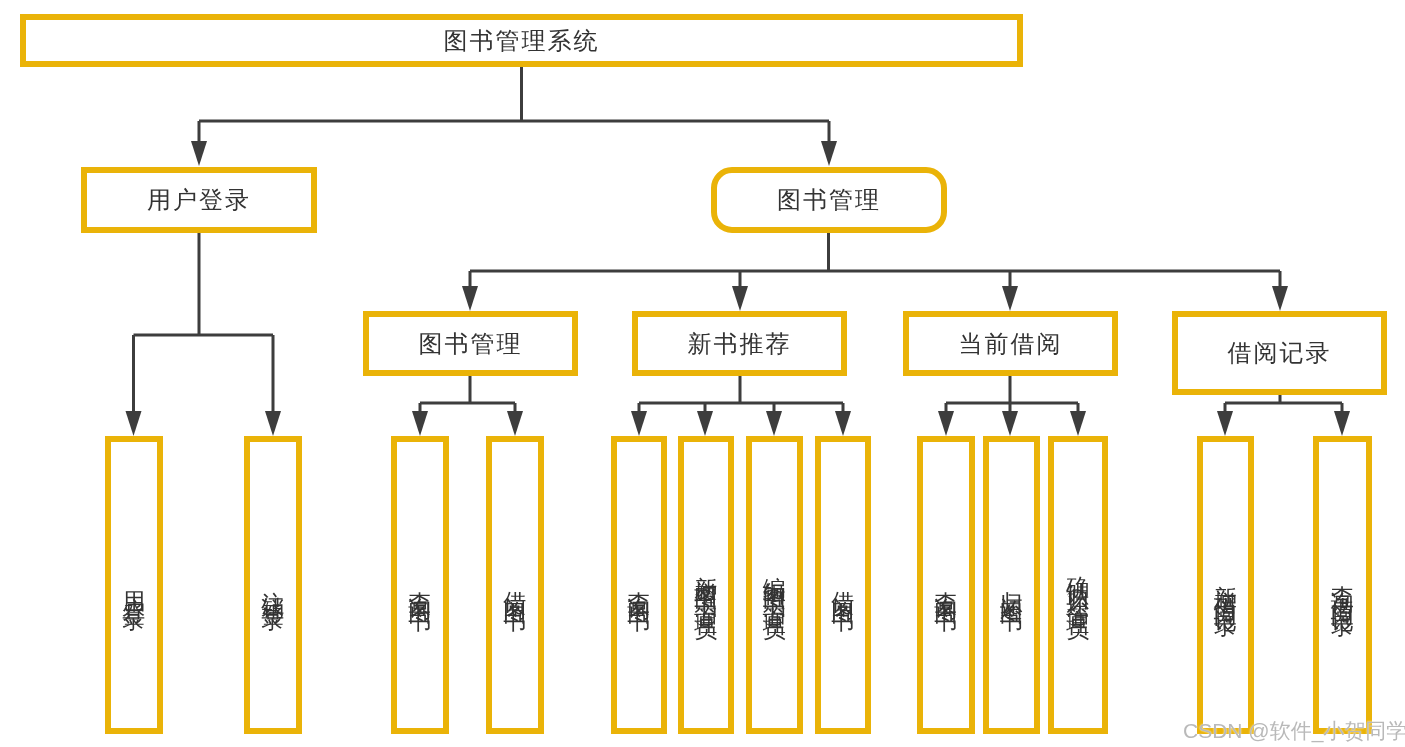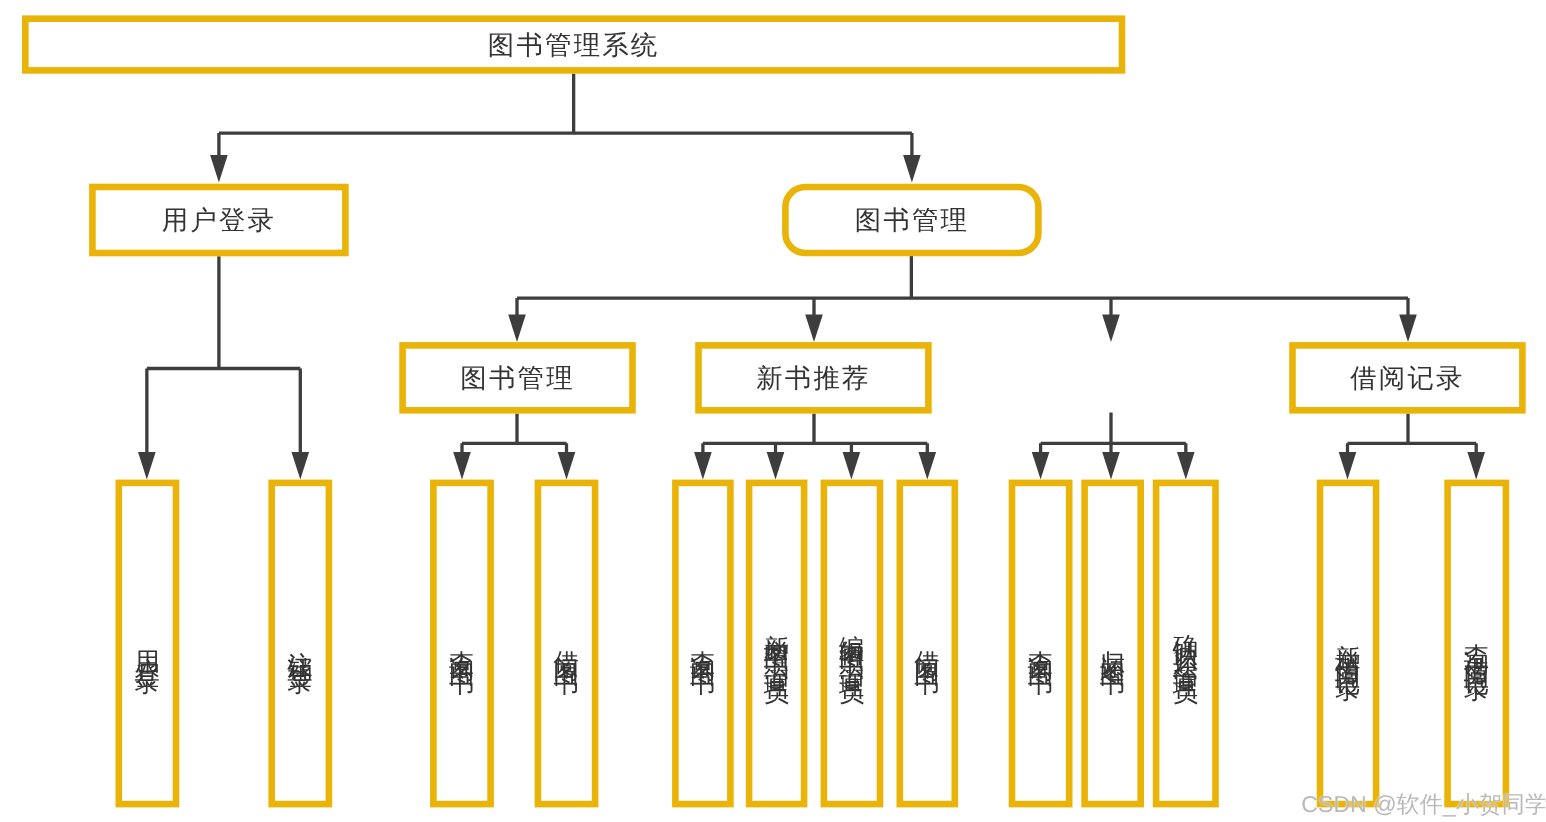--- a/index.html
+++ b/index.html
@@ -75,21 +75,24 @@
   <div class="node hbox" style="left:711px;top:167px;width:236px;height:66px;border-radius:21px;">
     <span class="label">图书管理</span>
   </div>
 
   <div class="node hbox" style="left:363px;top:311px;width:215px;height:65px;">
     <span class="label">图书管理</span>
   </div>
   <div class="node hbox" style="left:632px;top:311px;width:215px;height:65px;">
     <span class="label">新书推荐</span>
   </div>
-  <div class="node hbox" style="left:1172px;top:311px;width:215px;height:65px;justify-content:center;">
+  <div class="node hbox" style="left:903px;top:311px;width:215px;height:65px;">
+    <span class="label">当前借阅</span>
+  </div>
+  <div class="node hbox" style="left:1172px;top:311px;width:215px;height:84px;justify-content:center;">
     <span class="label">借阅记录</span>
   </div>
 
   <div class="node vbox" style="left:105px;top:436px;width:58px;height:298px;">
     <span class="label">用户登录</span>
   </div>
   <div class="node vbox" style="left:244px;top:436px;width:58px;height:298px;">
     <span class="label">注销登录</span>
   </div>
 

